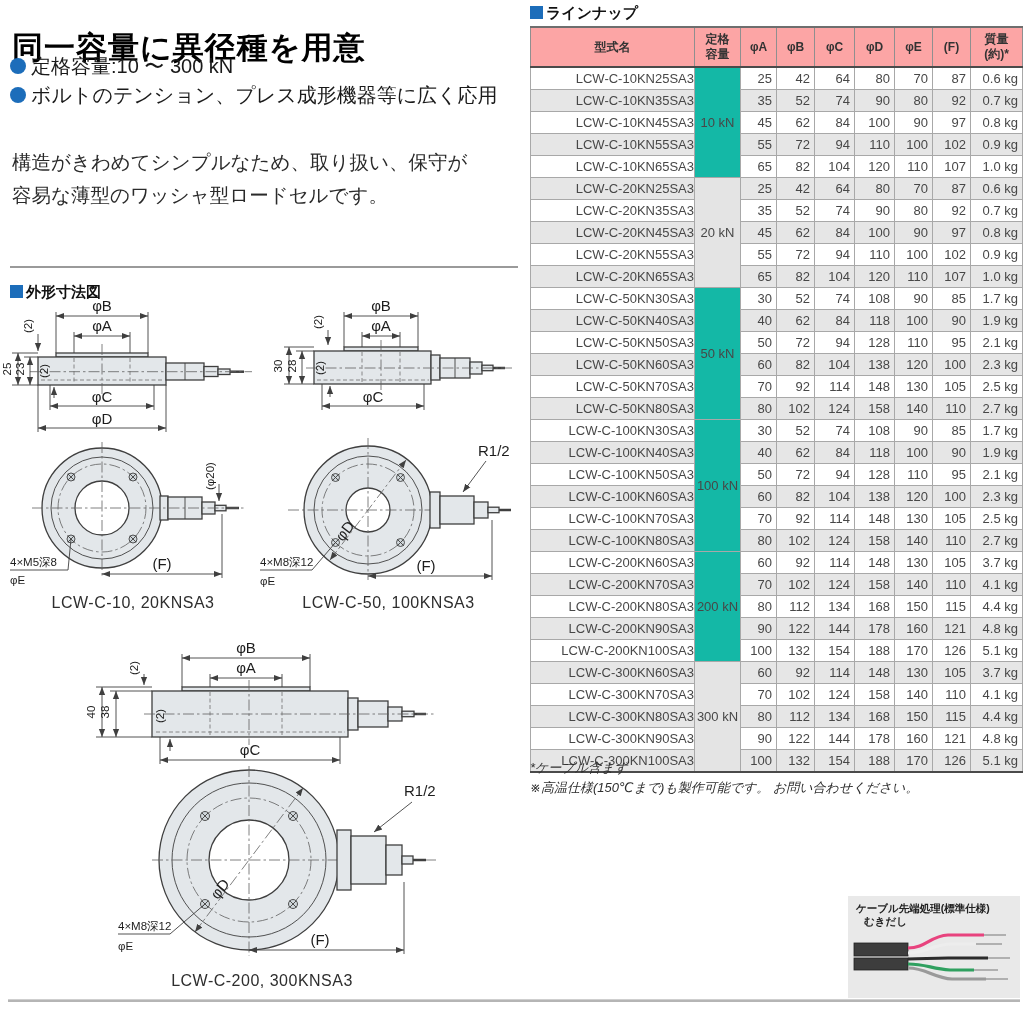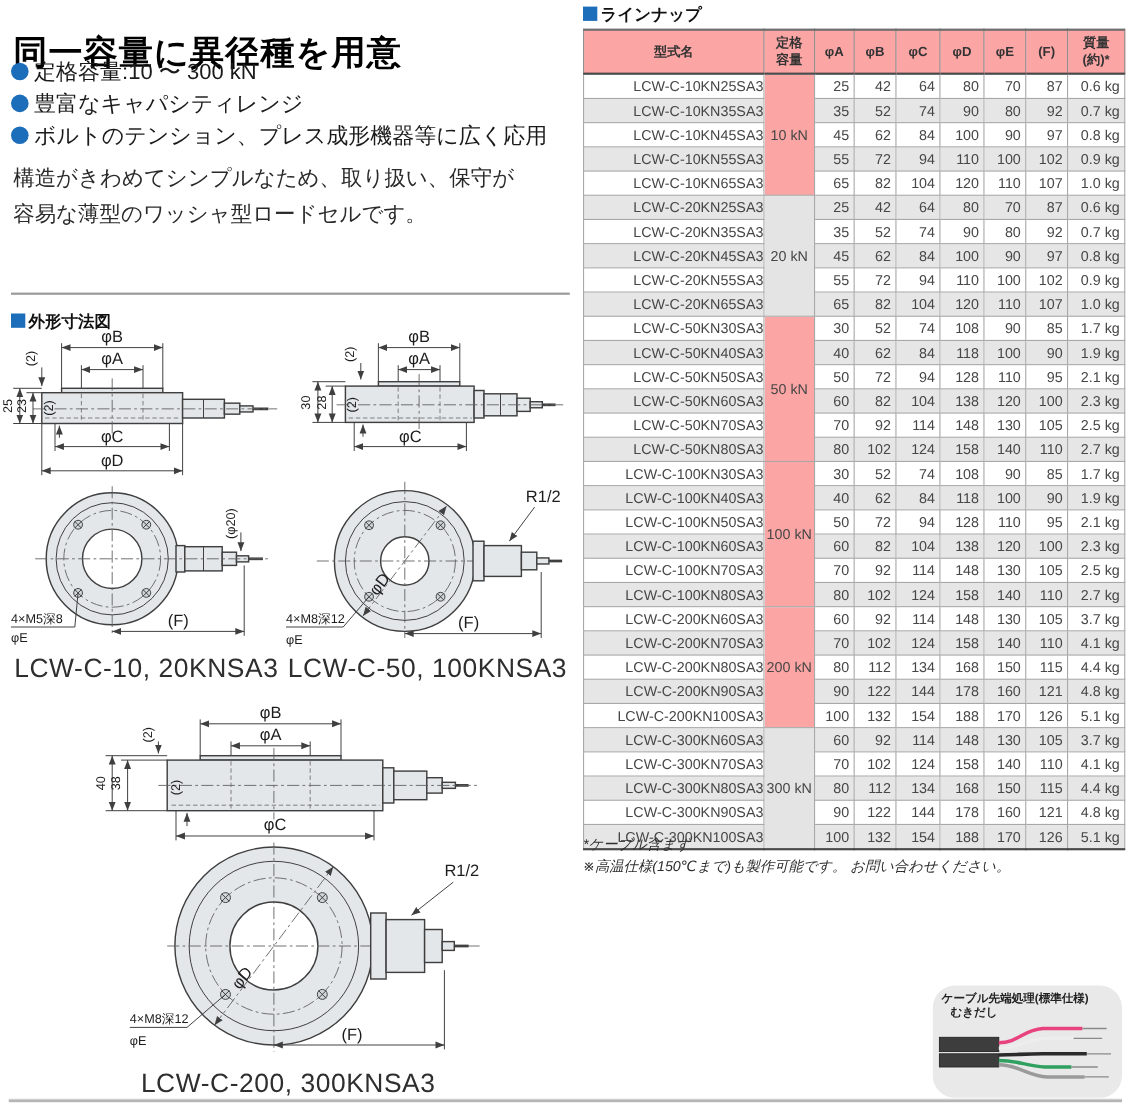--- a/index.html
+++ b/index.html
@@ -8,21 +8,21 @@
   .abs{position:absolute;}
   
   .page-title{left:12px;top:6px;font-size:31px;font-weight:bold;color:#000000;letter-spacing:1px;}
   .bullets{left:10px;top:52px;list-style:none;margin:0;padding:0;}
   .bullets li{font-size:20px;font-weight:normal;color:#1a1a1a;line-height:29px;white-space:nowrap;}
   .dot{display:inline-block;width:16px;height:16px;border-radius:50%;background:#1c6dba;margin-right:5px;vertical-align:-1px;}
   .desc{left:12px;top:146px;width:505px;font-size:19.5px;line-height:33px;color:#2a2a2a;margin:0;}
   .sec{font-size:15px;font-weight:bold;color:#111;}
   .sq{display:inline-block;width:13px;height:13px;background:#1c6dba;margin-right:3px;vertical-align:-1px;}
   .rule{height:1.5px;background:#9a9a9a;}
-  .caption{font-size:24px;color:#2e2e2e;text-align:center;letter-spacing:0.5px;}
+  .caption{font-size:16px;color:#2e2e2e;text-align:center;letter-spacing:0.5px;}
   
   svg{overflow:visible;}
   .fill{fill:#e3e7ea;stroke:#3f3f3f;stroke-width:1.3;}
   .hole{fill:#ffffff;stroke:#3f3f3f;stroke-width:1.3;}
   .thin{stroke:#3f3f3f;stroke-width:0.9;fill:none;}
   .dim{stroke:#3f3f3f;stroke-width:0.9;fill:none;}
   .cl{stroke:#5f5f5f;stroke-width:0.8;fill:none;stroke-dasharray:11 3 2.5 3;}
   .dash{stroke:#6f6f6f;stroke-width:0.8;fill:none;stroke-dasharray:4 2.5;}
   .lbl{font-size:15px;fill:#1d1d1d;}
   .lbl-s{font-size:11.5px;fill:#1d1d1d;}
@@ -31,40 +31,39 @@
   
   .lineup-table{left:530px;top:26px;width:492px;border-collapse:collapse;table-layout:fixed;
       border:1px solid #8f8f8f;border-top:2px solid #6e6e6e;border-bottom:2.5px solid #4a4a4a;}
   .lineup-table th{background:#fca5a5;font-size:12px;font-weight:bold;color:#333;
       border:1px solid #8f8f8f;border-bottom:2.5px solid #4a4a4a;height:36px;
       white-space:pre-line;line-height:15px;padding:1px 0;}
   .lineup-table td{border:1px solid #a8a8a8;font-size:13px;color:#474747;height:21px;
       padding:0;line-height:21px;overflow:hidden;white-space:nowrap;}
   .lineup-table td.name{text-align:right;padding-left:4px;}
   .lineup-table td.num{text-align:right;padding-right:4px;}
-  .lineup-table td.cap{text-align:center;background:#fca5a5;color:#474747;}
+  .lineup-table td.cap{text-align:center;background:#14b8a6;color:#474747;}
   .lineup-table tr.shade td{background:#e6e6e6;}
   .lineup-table tr.shade td.cap{background:#e4e4e4;}
   .fn{font-size:13px;color:#2e2e2e;font-style:italic;}
   
-  .cable-box{left:848px;top:896px;width:172px;height:102px;background:#e9e9e9;border-radius:20px;}
+  .cable-box{left:848px;top:896px;width:172px;height:102px;background:#e9e9e9;}
   .cb-title{font-size:10.5px;font-weight:bold;color:#222;padding:6px 0 0 8px;line-height:12px;}
   .cb-sub{font-size:10.5px;font-weight:bold;color:#222;padding:1px 0 0 16px;line-height:12px;}
   .bottom-rule{left:8px;top:999px;width:1012px;height:2px;background:#b5b5b5;border-top:1px solid #cfcfcf;}
 </style>
 </head>
 <body>
 
 <div id="page">
 
   <h1 class="abs page-title">同一容量に異径種を用意</h1>
 
   <ul class="abs bullets">
     <li><span class="dot" style="background: rgb(28, 109, 186);"></span><span>定格容量:10 〜 300 kN</span></li>
-    <li><span class="dot" style="background: rgb(28, 109, 186);"></span><span>豊富なキャパシティレンジ</span></li>
     <li><span class="dot" style="background: rgb(28, 109, 186);"></span><span>ボルトのテンション、プレス成形機器等に広く応用</span></li>
   </ul>
 
   <p class="abs desc">
     <span>構造がきわめてシンプルなため、取り扱い、保守が</span><br>
     <span>容易な薄型のワッシャ型ロードセルです。</span>
   </p>
 
   <div class="abs sec" style="left:10px;top:243px;margin-top:40px;">
     <span class="sq" style="background: rgb(28, 109, 186);"></span><span>外形寸法図</span>

